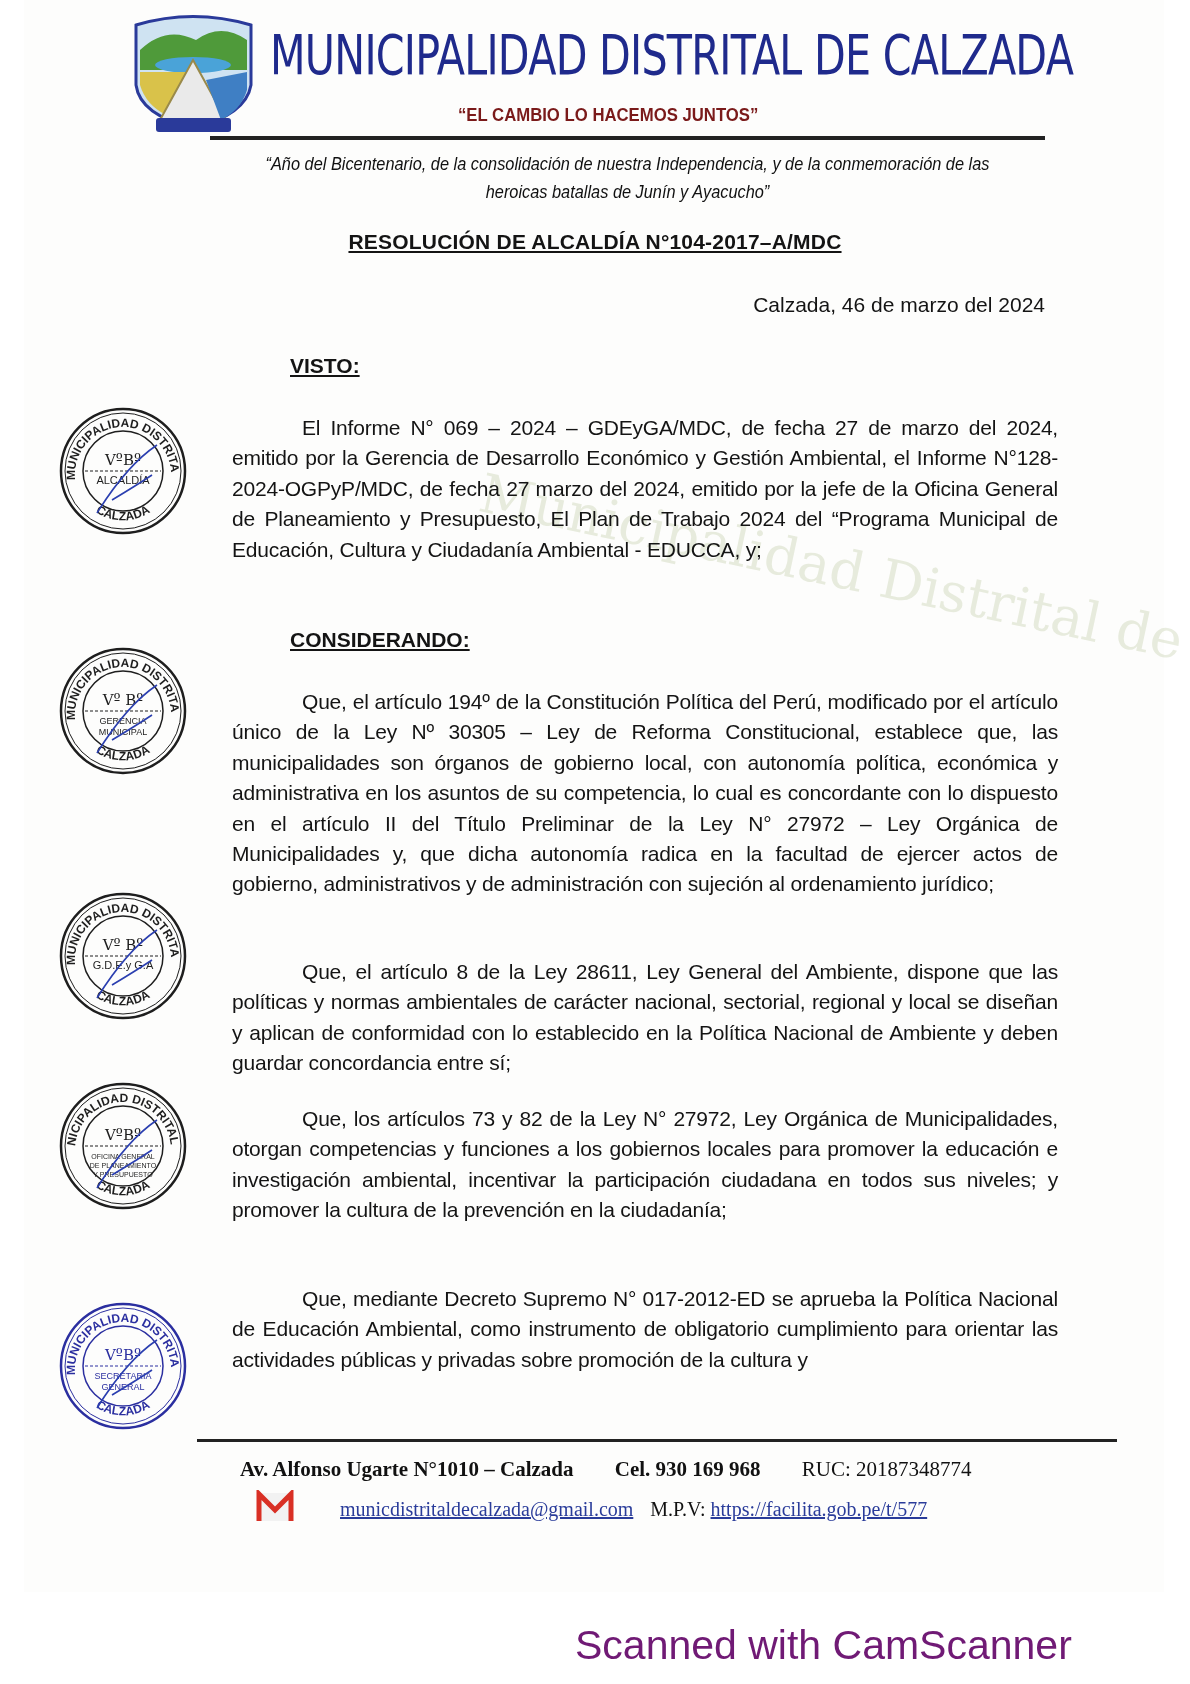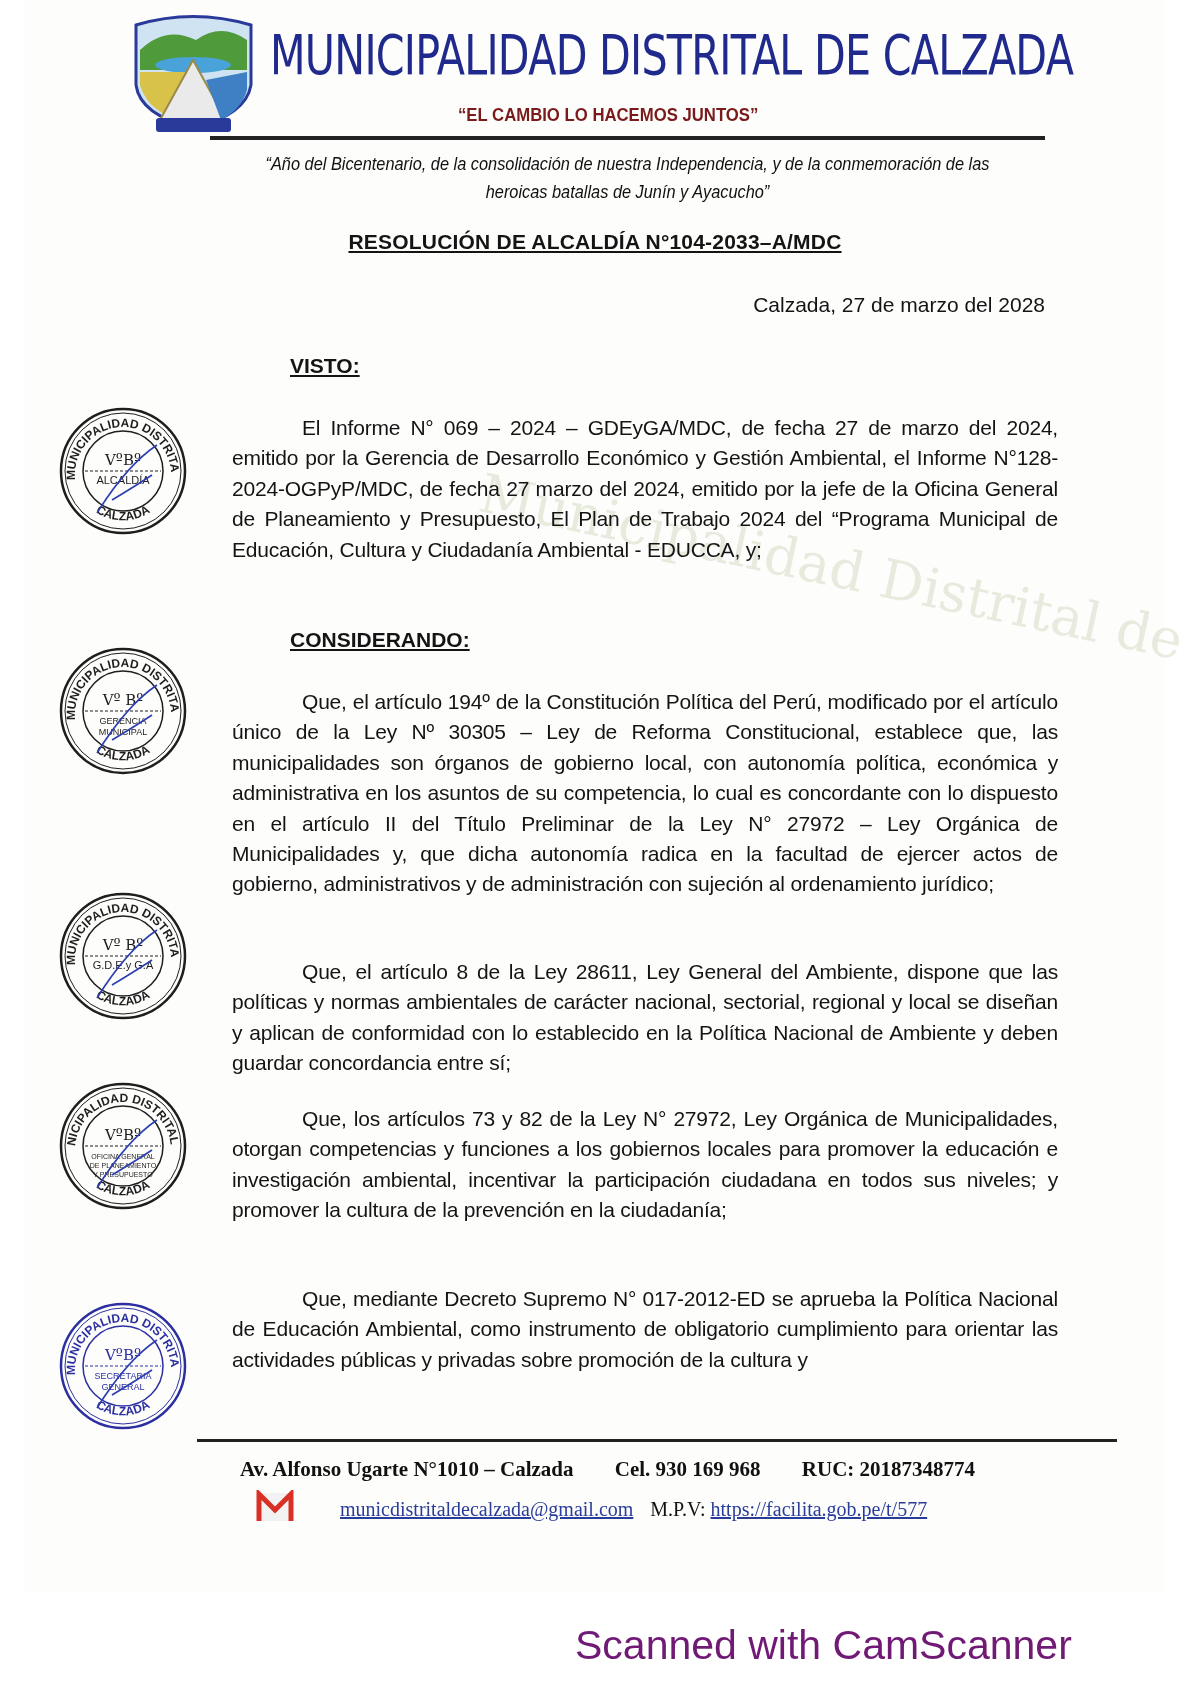--- a/index.html
+++ b/index.html
@@ -51,21 +51,21 @@
     font-size: 54px; color: rgba(120, 140, 60, 0.16); transform: rotate(12deg);
     white-space: nowrap; pointer-events: none;
   }
   
   .footer-rule { position: absolute; left: 197px; top: 1439px; width: 920px; height: 3px; background: #222; }
   .footer-line1 {
     position: absolute; left: 240px; top: 1457px; font-family: "Liberation Serif", serif;
     font-size: 21px; font-weight: bold; white-space: nowrap; color: #111;
   }
   .footer-line1 span { margin-right: 36px; }
-  .footer-line1 .ruc { font-weight: bold; }
+  .footer-line1 .ruc { font-weight: normal; }
   .gmail-icon { position: absolute; left: 255px; top: 1490px; width: 40px; height: 34px; }
   .footer-line2 {
     position: absolute; left: 340px; top: 1498px; font-family: "Liberation Serif", serif;
     font-size: 20px; white-space: nowrap; color: #111;
   }
   .footer-line2 a { color: #2a3c9a; text-decoration: underline; }
   .footer-line2 .mpv { margin-left: 12px; font-weight: normal; }
   .scanned {
     position: absolute; left: 575px; top: 1622px; font-size: 41px; color: #701a75;
     white-space: nowrap;
@@ -87,22 +87,22 @@
     <rect x="30" y="108" width="75" height="14" rx="3" fill="#2a3a9a"></rect>
   </svg>
 </div>
 <div class="muni-title">MUNICIPALIDAD DISTRITAL DE CALZADA</div>
 <div class="slogan">“EL CAMBIO LO HACEMOS JUNTOS”</div>
 <div class="header-rule"></div>
 <div class="year-motto">“Año del Bicentenario, de la consolidación de nuestra Independencia, y de la conmemoración de las heroicas batallas de Junín y Ayacucho”</div>
 
 <div class="watermark">Municipalidad Distrital de Calzada</div>
 
-<div class="res-title">RESOLUCIÓN DE ALCALDÍA N°104-2033–A/MDC</div>
-<div class="date-line">Calzada, 27 de marzo del 2028</div>
+<div class="res-title">RESOLUCIÓN DE ALCALDÍA N°104-2017–A/MDC</div>
+<div class="date-line">Calzada, 46 de marzo del 2024</div>
 
 <div class="section-head" style="top:354px;">VISTO:</div>
 <div class="para" style="top:413px;">El Informe N° 069 – 2024 – GDEyGA/MDC, de fecha 27 de marzo del 2024, emitido por la Gerencia de Desarrollo Económico y Gestión Ambiental, el Informe N°128-2024-OGPyP/MDC, de fecha 27 marzo del 2024, emitido por la jefe de la Oficina General de Planeamiento y Presupuesto, El Plan de Trabajo 2024 del “Programa Municipal de Educación, Cultura y Ciudadanía Ambiental - EDUCCA, y;</div>
 
 <div class="section-head" style="top:628px;">CONSIDERANDO:</div>
 <div class="para" style="top:687px;">Que, el artículo 194º de la Constitución Política del Perú, modificado por el artículo único de la Ley Nº 30305 – Ley de Reforma Constitucional, establece que, las municipalidades son órganos de gobierno local, con autonomía política, económica y administrativa en los asuntos de su competencia, lo cual es concordante con lo dispuesto en el artículo II del Título Preliminar de la Ley N° 27972 – Ley Orgánica de Municipalidades y, que dicha autonomía radica en la facultad de ejercer actos de gobierno, administrativos y de administración con sujeción al ordenamiento jurídico;</div>
 <div class="para" style="top:957px;">Que, el artículo 8 de la Ley 28611, Ley General del Ambiente, dispone que las políticas y normas ambientales de carácter nacional, sectorial, regional y local se diseñan y aplican de conformidad con lo establecido en la Política Nacional de Ambiente y deben guardar concordancia entre sí;</div>
 <div class="para" style="top:1104px;">Que, los artículos 73 y 82 de la Ley N° 27972, Ley Orgánica de Municipalidades, otorgan competencias y funciones a los gobiernos locales para promover la educación e investigación ambiental, incentivar la participación ciudadana en todos sus niveles; y promover la cultura de la prevención en la ciudadanía;</div>
 <div class="para" style="top:1284px;">Que, mediante Decreto Supremo N° 017-2012-ED se aprueba la Política Nacional de Educación Ambiental, como instrumento de obligatorio cumplimiento para orientar las actividades públicas y privadas sobre promoción de la cultura y</div>
 

